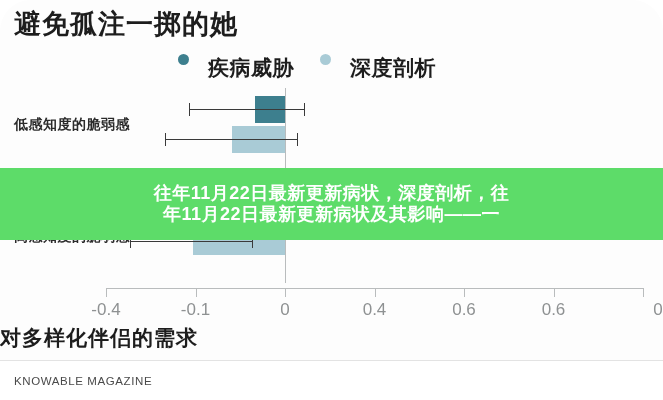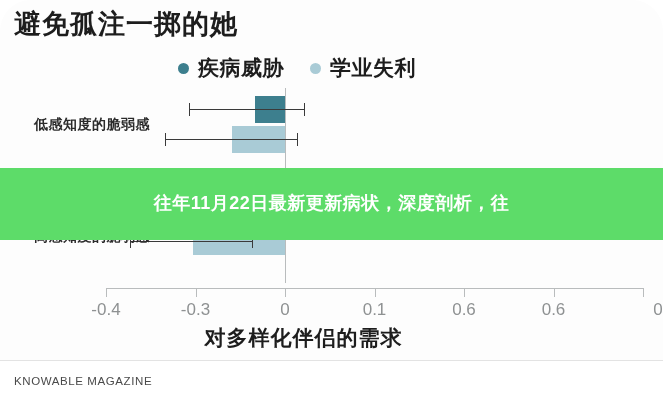--- a/index.html
+++ b/index.html
@@ -34,22 +34,22 @@
   
   .legend {
     position: absolute;
     left: 178px; top: 54px;
     display: flex;
     align-items: center;
     gap: 26px;
   }
   .legend-item {
     display: flex;
-    align-items: center;
-    gap: 9px;
+    align-items: flex-start;
+    gap: 19px;
   }
   .legend-dot {
     width: 11px; height: 11px;
     border-radius: 50%;
     display: block;
   }
   .legend-label {
     font-size: 21px;
     font-weight: 700;
     color: #1d1d1d;
@@ -85,21 +85,20 @@
   }
 
   
   .cat-label {
     position: absolute;
     font-size: 14px;
     font-weight: 700;
     color: #2b2b2b;
     white-space: nowrap;
     letter-spacing: 0.5px;
-    margin-left: 20px;
   }
 
   
   .axis {
     position: absolute;
     left: 0; top: 288px;
     width: 607px; height: 60px;
   }
   .axis-line {
     position: absolute;
@@ -115,21 +114,21 @@
     position: absolute;
     top: 12px;
     font-size: 17px;
     color: #8e9192;
     transform: translateX(-50%);
     white-space: nowrap;
   }
   .axis-title {
     position: absolute;
     top: 36px; left: 0; right: 0;
-    text-align: center;
+    text-align: left;
     font-size: 21px;
     font-weight: 700;
     color: #1d1d1d;
     letter-spacing: 1px;
   }
 
   
   .footer {
     position: absolute;
     left: 0; right: 0; bottom: 0;
@@ -186,21 +185,21 @@
 
   <div class="chart-title">避免孤注一掷的她</div>
 
   <div class="legend">
     <div class="legend-item">
       <span class="legend-dot" id="ld0" style="background: rgb(61, 127, 142);"></span>
       <span class="legend-label">疾病威胁</span>
     </div>
     <div class="legend-item">
       <span class="legend-dot" id="ld1" style="background: rgb(169, 203, 214);"></span>
-      <span class="legend-label">学业失利</span>
+      <span class="legend-label">深度剖析</span>
     </div>
   </div>
 
   <div class="plot">
     <div class="zero-line" id="zeroline" style="left: 285px;"></div>
     <div id="bars-layer">
         <div class="bar" style="left: 255.017px; width: 29.9825px; top: 8px; background: rgb(61, 127, 142);"></div>
         <div class="errbar" style="left: 188.787px; width: 115.007px; top: 21px;"></div>
         <div class="errcap" style="left: 188.787px; top: 15px;"></div>
         <div class="errcap" style="left: 303.795px; top: 15px;"></div>
@@ -221,38 +220,39 @@
 
   <div class="cat-label" style="left:14px; top:116px;">低感知度的脆弱感</div>
   <div class="cat-label" style="left:14px; top:228px;">高感知度的脆弱感</div>
 
   <div class="axis">
     <div class="axis-line" id="axisline" style="left: 106px; width: 537px;"></div>
     <div id="ticks-layer">
         <div class="axis-tick" style="left: 106px;"></div>
         <div class="axis-tick-label" style="left: 106px;">-0.4</div>
         <div class="axis-tick" style="left: 195.5px;"></div>
-        <div class="axis-tick-label" style="left: 195.5px;">-0.3</div>
+        <div class="axis-tick-label" style="left: 195.5px;">-0.1</div>
         <div class="axis-tick" style="left: 285px;"></div>
         <div class="axis-tick-label" style="left: 285px;">0</div>
         <div class="axis-tick" style="left: 374.5px;"></div>
-        <div class="axis-tick-label" style="left: 374.5px;">0.1</div>
+        <div class="axis-tick-label" style="left: 374.5px;">0.4</div>
         <div class="axis-tick" style="left: 464px;"></div>
         <div class="axis-tick-label" style="left: 464px;">0.6</div>
         <div class="axis-tick" style="left: 553.5px;"></div>
         <div class="axis-tick-label" style="left: 553.5px;">0.6</div>
         <div class="axis-tick" style="left: 643px;"></div>
         <div class="axis-tick-label" style="left: 665px;">0.8</div>
       </div>
     <div class="axis-title">对多样化伴侣的需求</div>
   </div>
 
   <div class="overlay">
     <div class="overlay-text">
       <div>往年11月22日最新更新病状，深度剖析，往</div>
+      <div>年11月22日最新更新病状及其影响——一</div>
     </div>
   </div>
 
   <div class="footer">
     <div class="brand">KNOWABLE MAGAZINE</div>
   </div>
 
 </div>
 
 </body></html>

